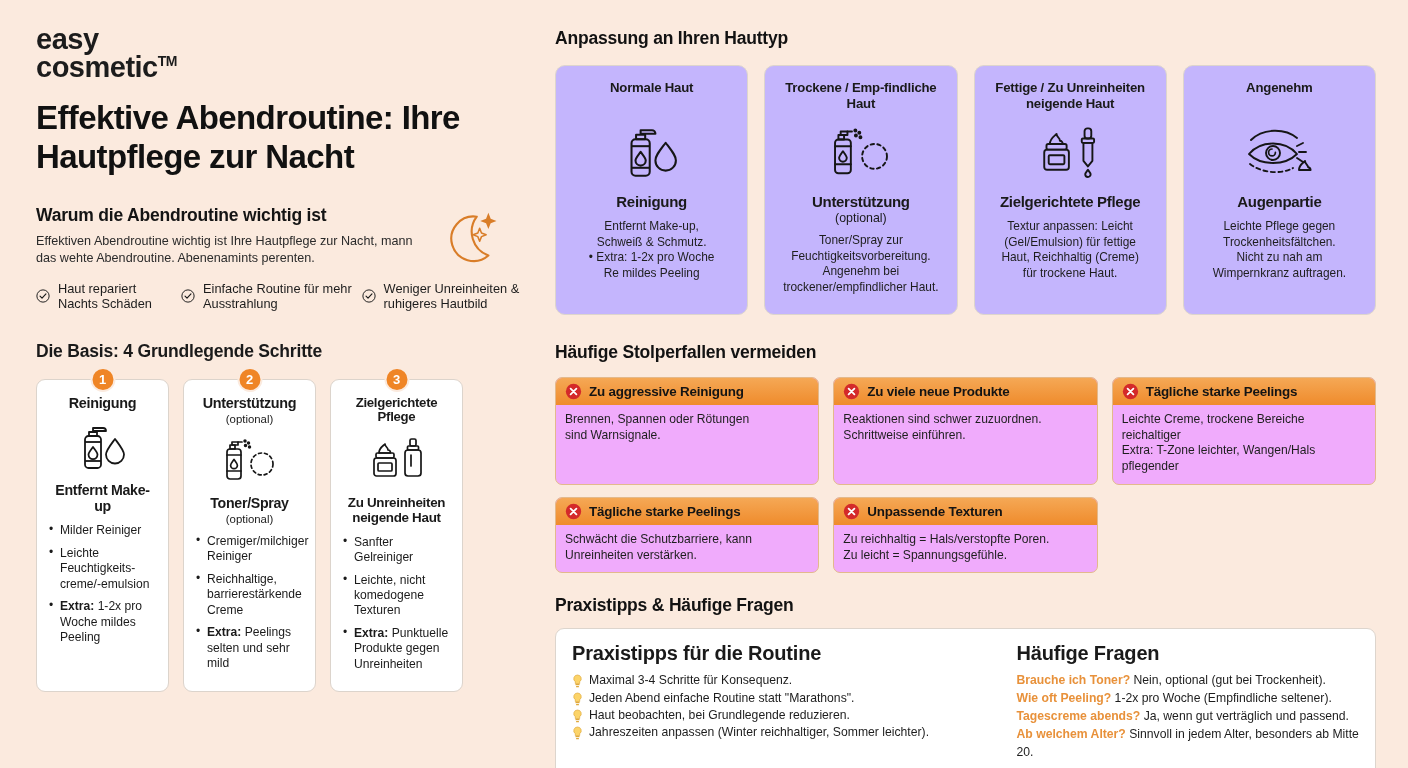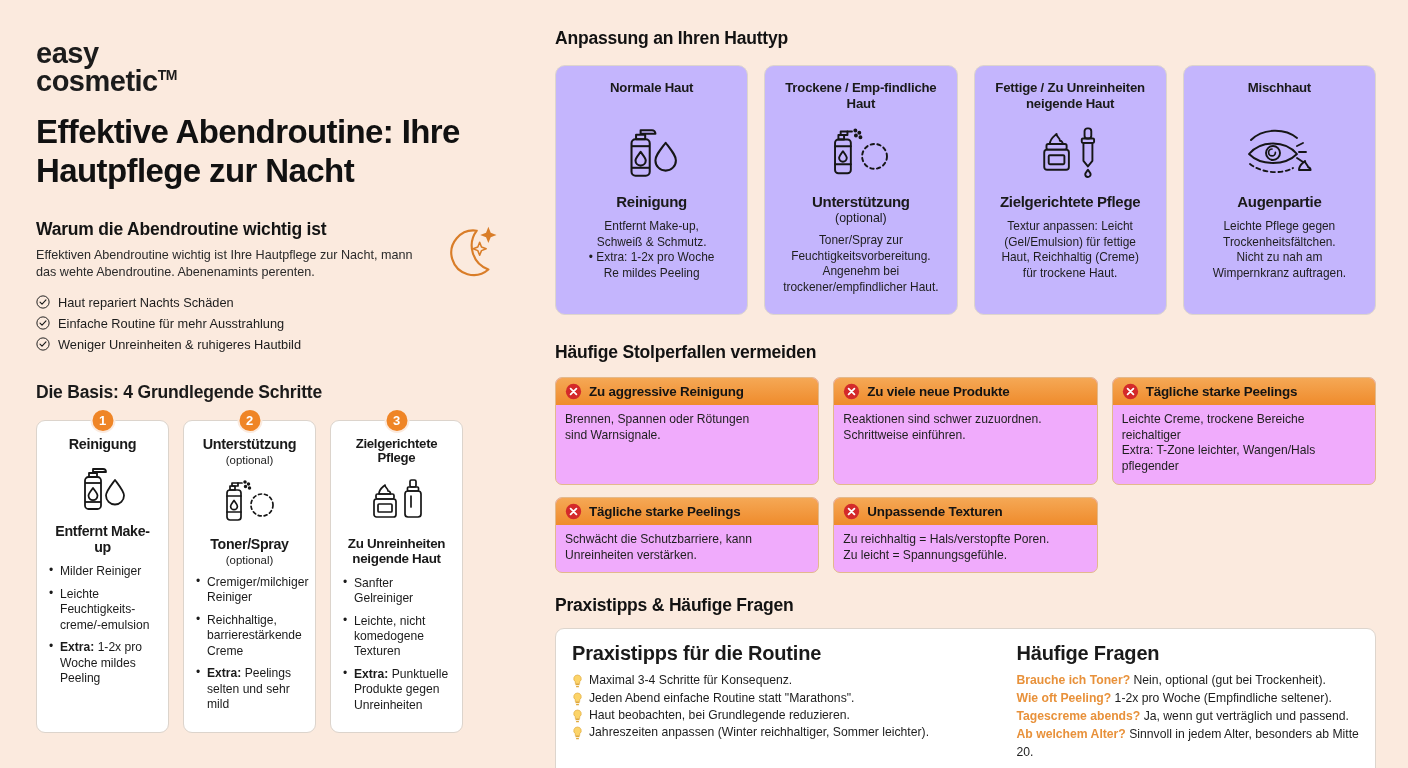--- a/index.html
+++ b/index.html
@@ -7,39 +7,39 @@
     width: 1408px; height: 768px;
     background: #fbeade;
     font-family: "Liberation Sans", sans-serif;
     color: #1a1a1a;
     overflow: hidden;
   }
   .page { position: relative; width: 1408px; height: 768px; display: flex; }
 
   
   .left {
-    width: 548px; padding: 40px 0 0 36px;
+    width: 548px; padding: 26px 0 0 36px;
     display: flex; flex-direction: column;
   }
   .logo { font-size: 29px; font-weight: 700; line-height: 0.95; letter-spacing: -0.5px; color: #1c1c1c; }
   .logo .tm { font-size: 14px; vertical-align: super; font-weight: 600; }
 
   .headline {
     margin-top: 18px;
     font-size: 33px; font-weight: 800; line-height: 1.18;
     letter-spacing: -0.6px; color: #111;
   }
 
   .why-wrap { position: relative; margin-top: 28px; }
   .h2 { font-size: 17.5px; font-weight: 700; color: #141414; letter-spacing: -0.2px; }
   .why-body { margin-top: 7px; font-size: 12.6px; line-height: 1.38; color: #2a2a2a; max-width: 400px; }
 
   .moon-icon { position: absolute; right: 48px; top: 2px; width: 62px; height: 62px; }
 
-  .checklist { margin-top: 13px; display: flex; flex-direction: column; gap: 6px; }
+  .checklist { margin-top: 13px; display: flex; flex-direction: row; gap: 6px; }
   .check-item { display: flex; align-items: center; gap: 8px; font-size: 12.8px; color: #1c1c1c; }
   .check-ic { width: 14px; height: 14px; flex: 0 0 14px; }
 
   .basis-title { margin-top: 30px; font-size: 17.5px; font-weight: 700; letter-spacing: -0.2px; }
 
   .steps { margin-top: 17px; display: flex; gap: 14px; }
   .step-card {
     position: relative; width: 133px; min-height: 310px;
     background: #fff; border: 1px solid #dcd4cc; border-radius: 9px;
     padding: 16px 10px 12px; text-align: center;
@@ -320,21 +320,21 @@
         <div class="skin-lead">Zielgerichtete Pflege</div>
         <div class="skin-body">
           <span class="b">Textur anpassen: Leicht</span>
           <span class="b">(Gel/Emulsion) für fettige</span>
           <span class="b">Haut, Reichhaltig (Creme)</span>
           <span class="b">für trockene Haut.</span>
         </div>
       </div>
 
       <div class="skin-card">
-        <div class="skin-head">Mischhaut</div>
+        <div class="skin-head">Angenehm</div>
         <div class="skin-ic">
           <svg width="76" height="58" viewBox="0 0 76 58">
             <g fill="none" stroke="#161616" stroke-width="1.9" stroke-linejoin="round" stroke-linecap="round">
               <path d="M10 16 C22 4 44 4 56 14"></path>
               <path d="M8 30 C20 16 44 16 56 30 C44 42 20 42 8 30 Z"></path>
               <circle cx="32" cy="29" r="7"></circle>
               <path d="M31 25 a3.4 3.4 0 1 0 3.4 3.4" stroke-width="1.7"></path>
               <path d="M56 22 l6 -3 M58 28 l7 0 M56 34 l6 4"></path>
               <path d="M9 40 C22 50 42 50 52 44" stroke-dasharray="4 3.5"></path>
               <path d="M58 46 c0 -5 4 -7 6 -9 c0 3 3 3.5 3 6 c1.6 0.6 2.6 1.6 2.6 3 z"></path>

